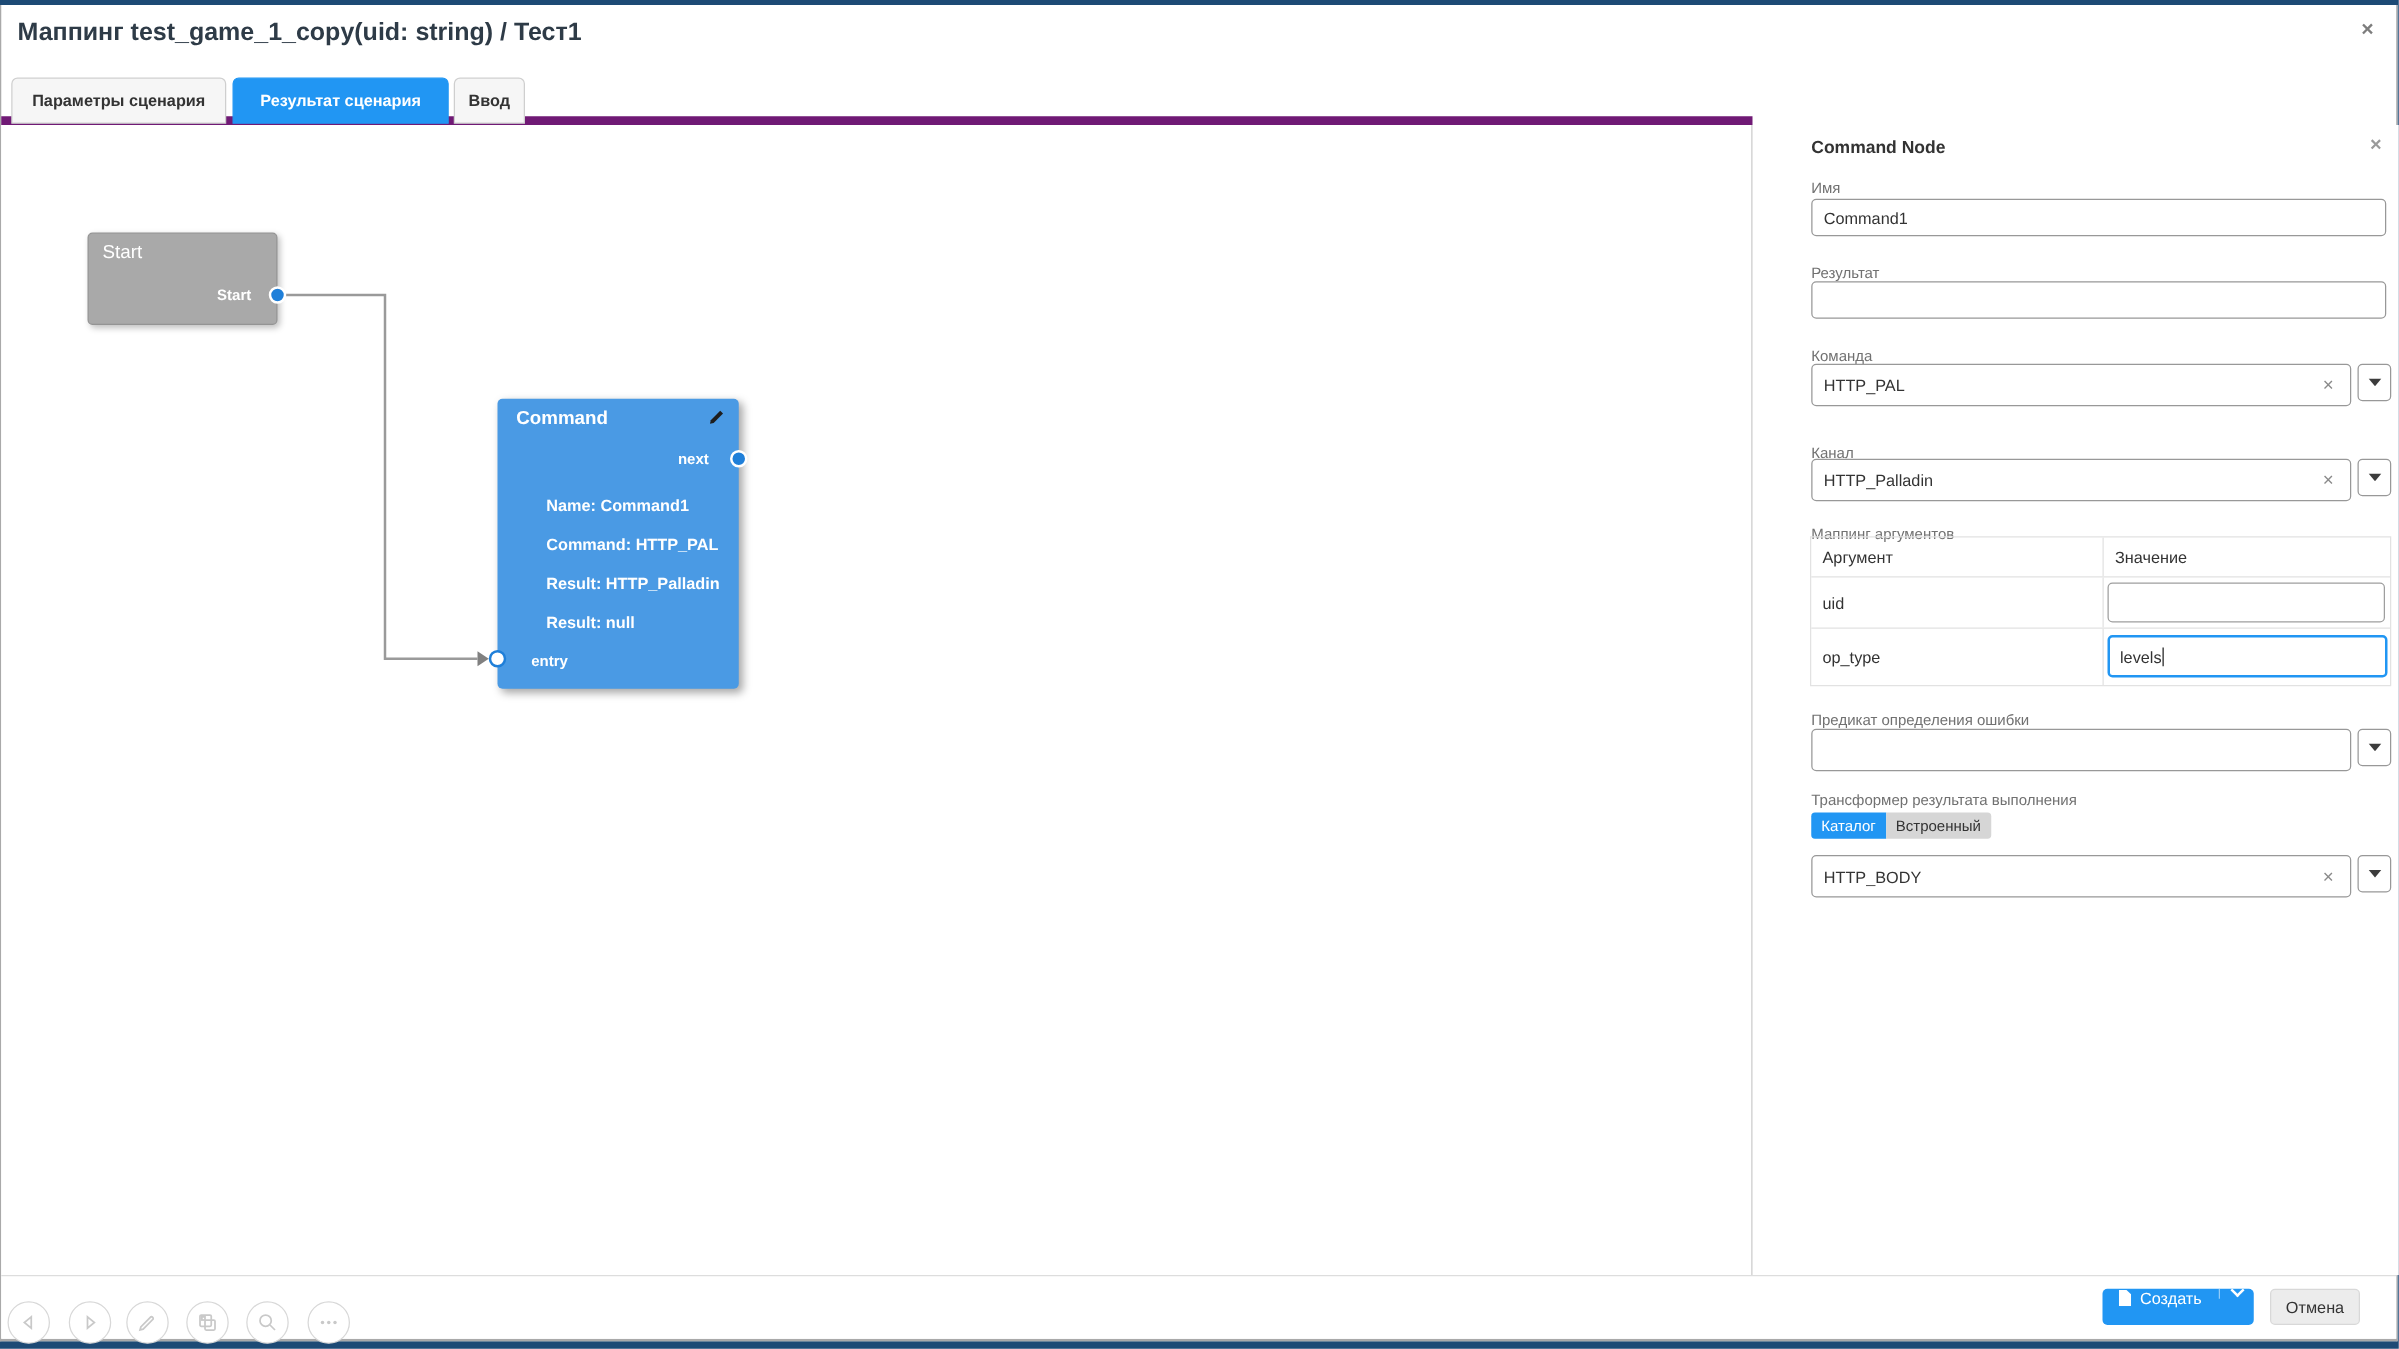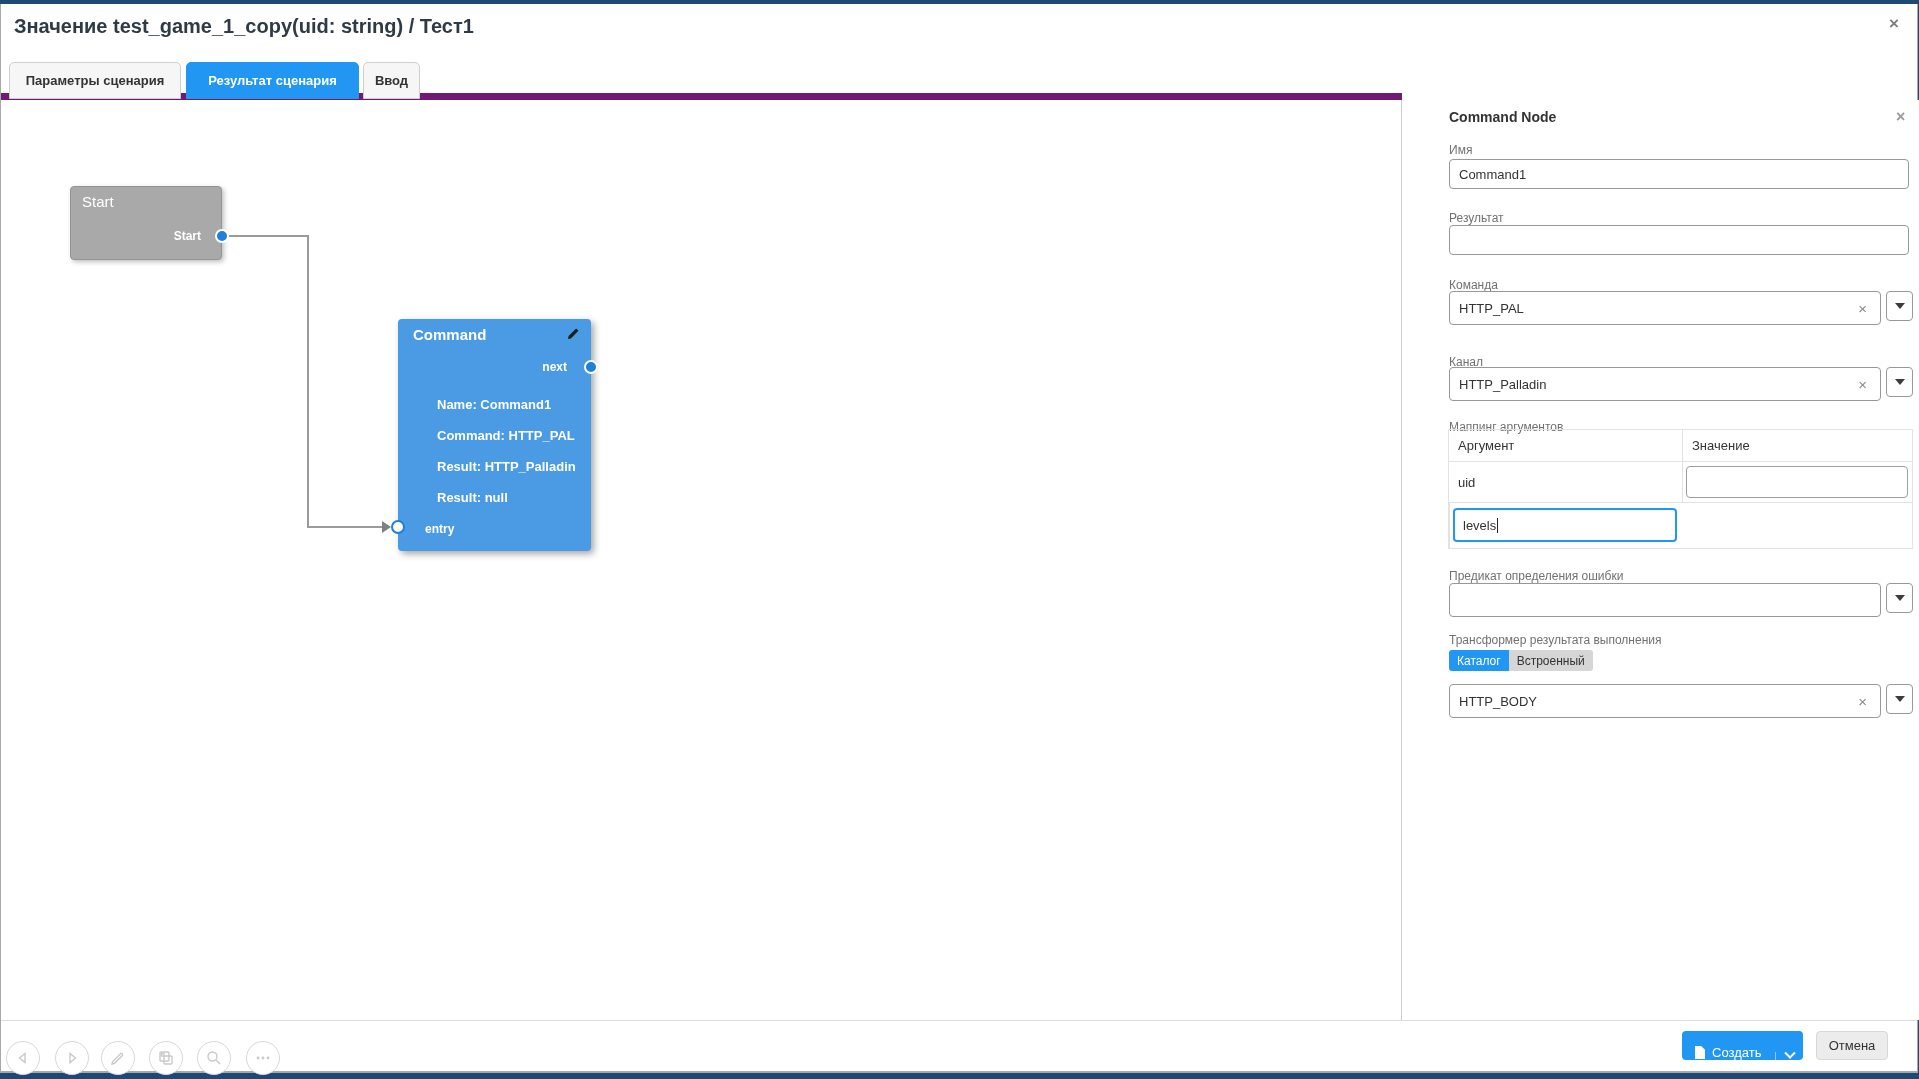--- a/index.html
+++ b/index.html
@@ -143,41 +143,41 @@
   .tool {
     position:absolute; top:20px; width:34px; height:34px; border:1px solid #d8d8d8; border-radius:50%;
     display:flex; align-items:center; justify-content:center; background:#fff; cursor:pointer;
   }
   .t-1{left:5px;} .t-2{left:54px;} .t-3{left:100px;} .t-4{left:148px;} .t-5{left:196px;} .t-6{left:245px;}
   .tool svg { stroke:#c9c9c9; fill:none; stroke-width:1.4; }
   .tool .filled { fill:#c9c9c9; stroke:none; }
 
   .btn-create {
     position:absolute; left:1681px; top:10px; height:29px; background:#2196f3; border-radius:4px;
-    display:flex; align-items:flex-end; color:#fff; cursor:pointer; overflow:hidden;
+    display:flex; align-items:flex-start; color:#fff; cursor:pointer; overflow:hidden;
   }
   .btn-create-main { display:flex; align-items:center; gap:7px; padding:0 14px 0 13px; font-size:13px; }
   .doc-icon {
     width:10px; height:13px; background:#fff;
     clip-path:polygon(0 0, 62% 0, 100% 28%, 100% 100%, 0 100%);
   }
   .btn-create-split { width:28px; display:flex; align-items:center; justify-content:center; border-left:1px solid rgba(255,255,255,.5); }
   .chev-down { width:8px; height:8px; border-right:2px solid #fff; border-bottom:2px solid #fff; transform:rotate(45deg) translate(-2px,-2px); }
   .btn-cancel {
     position:absolute; left:1815px; top:10px; width:72px; height:29px;
     background:#ececec; border:1px solid #d8d8d8; border-radius:4px;
     display:flex; align-items:center; justify-content:center; font-size:13px; color:#333; cursor:pointer;
   }
 </style>
 </head>
 <body>
 
 <div class="modal">
 
-  <div class="modal-title">Значение test_game_1_copy(uid: string) / Тест1</div>
+  <div class="modal-title">Маппинг test_game_1_copy(uid: string) / Тест1</div>
   <div class="modal-close">×</div>
 
   <div class="tabstrip">
     <div class="tab tab-1">Параметры сценария</div>
     <div class="tab tab-2 active">Результат сценария</div>
     <div class="tab tab-3">Ввод</div>
   </div>
 
   <div class="canvas">
     <svg class="edges" width="1401" height="920">
@@ -248,20 +248,21 @@
           <span style="padding-left:9px">Значение</span>
         </div>
       </div>
       <div class="map-row row-uid">
         <div class="map-cell map-c1">uid</div>
         <div class="map-cell map-c2">
           <input class="cell-input" value="" style="">
         </div>
       </div>
       <div class="map-row row-op">
+        <div class="map-cell map-c1">op_type</div>
         <div class="map-cell map-c2">
           <div class="cell-input-focused">
             <span>levels</span>
             <span class="caret"></span>
           </div>
         </div>
       </div>
     </div>
 
     <div class="p-label lb-predicate">Предикат определения ошибки</div>

